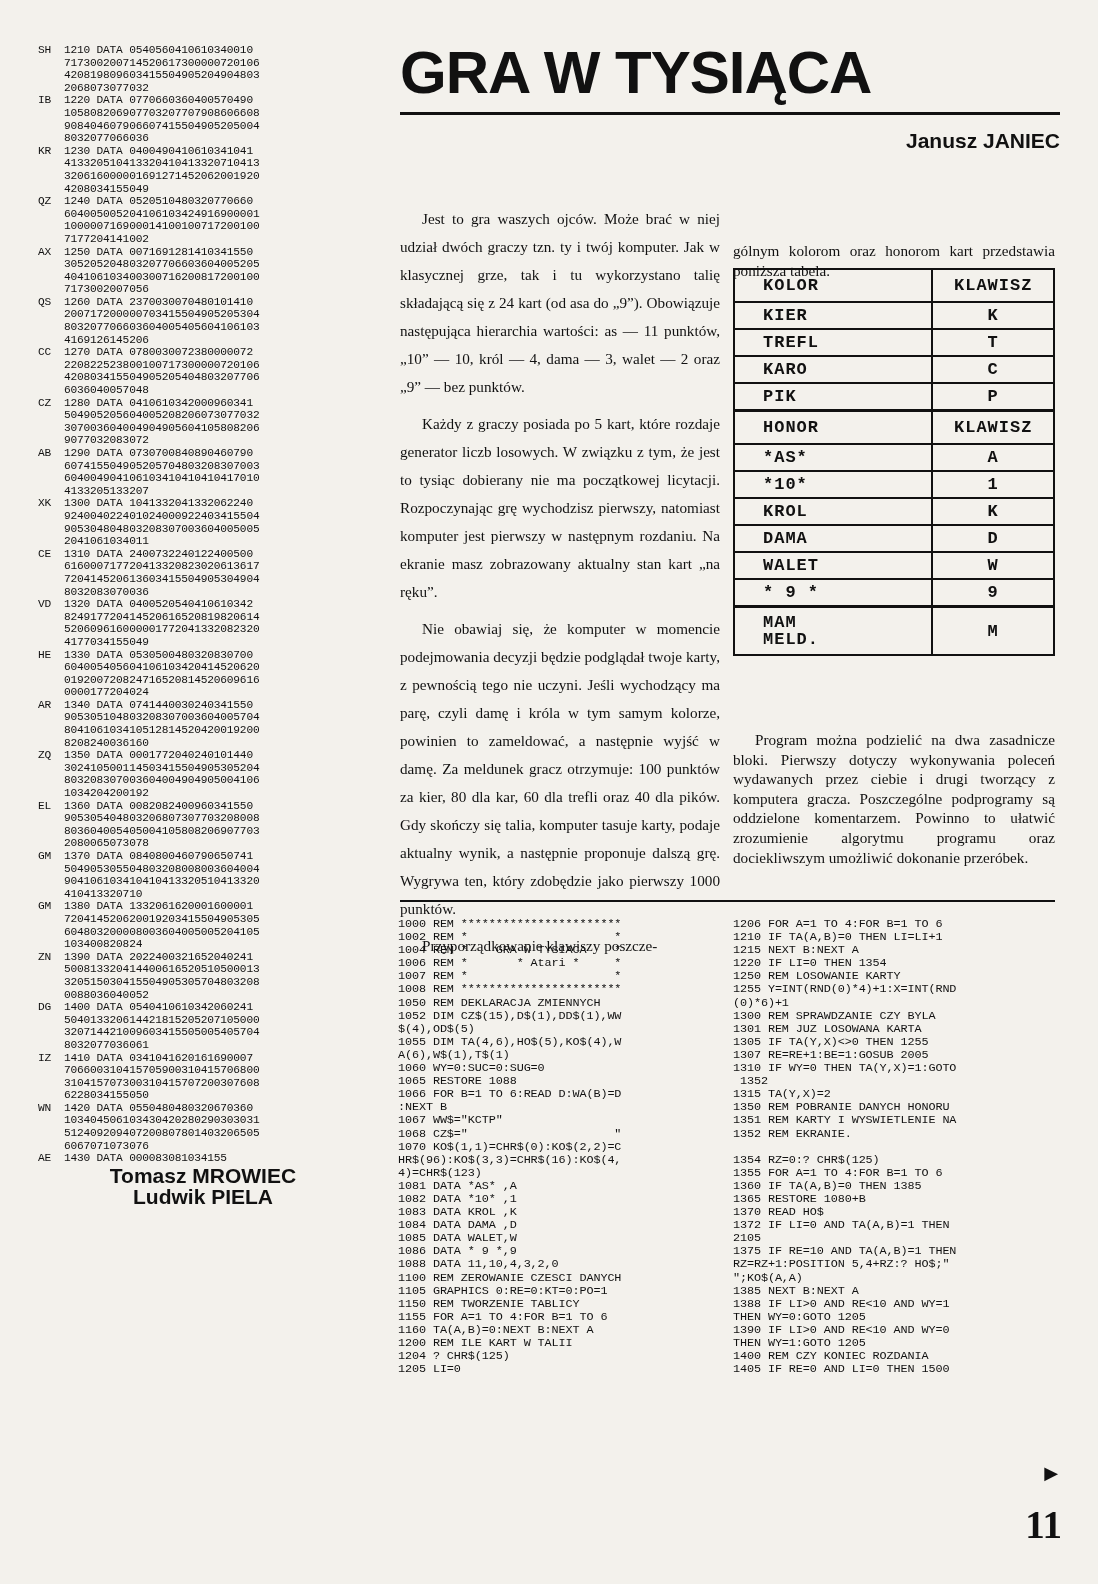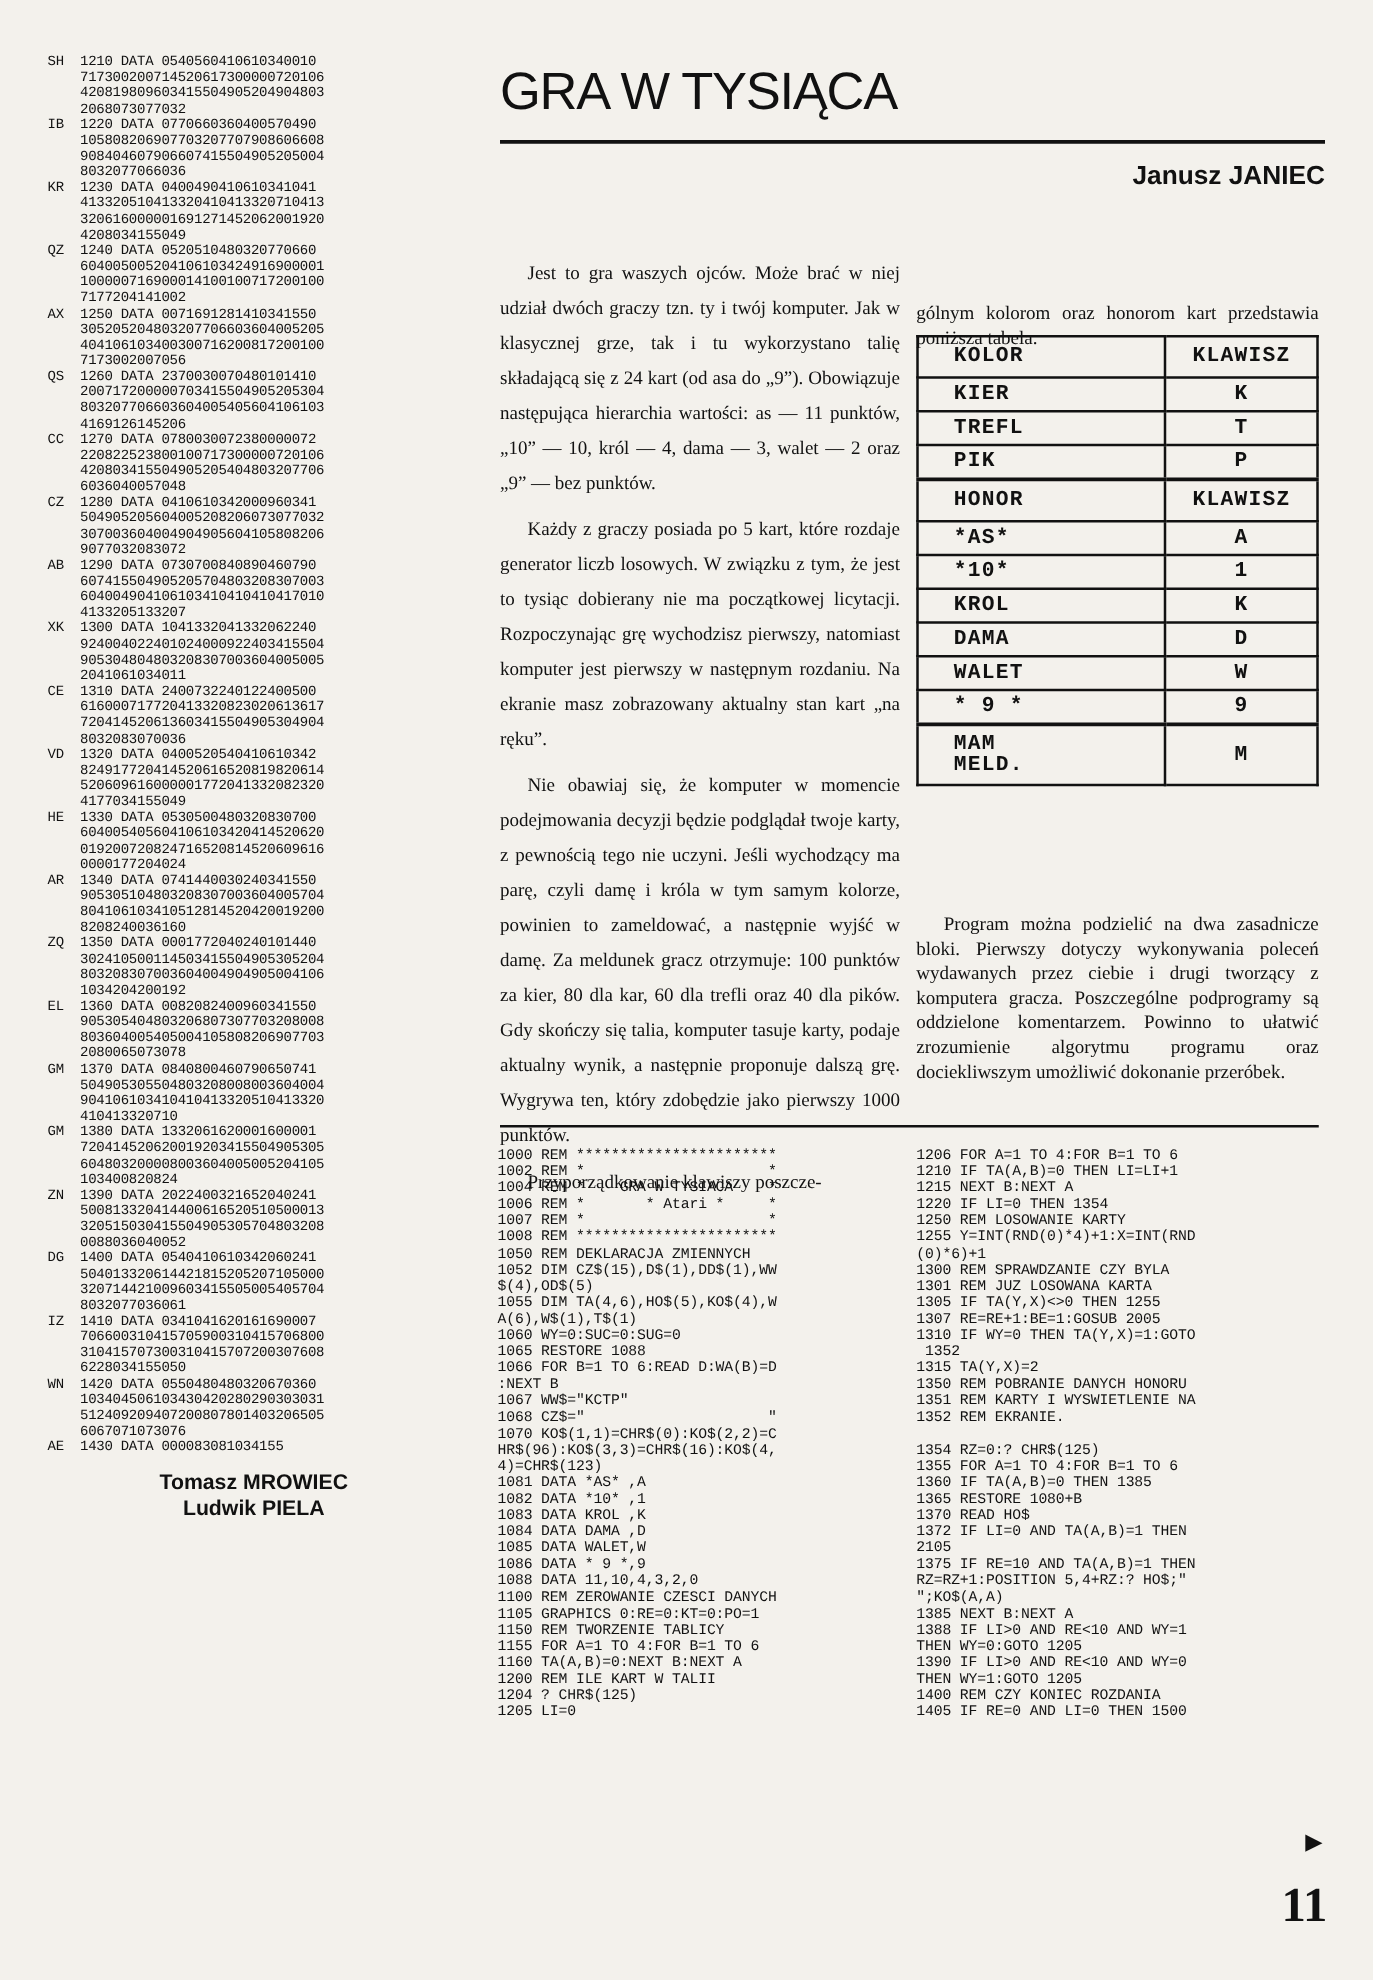--- a/index.html
+++ b/index.html
@@ -23,39 +23,38 @@
     font-family:"Liberation Mono", monospace;
     font-size:11.2px;
     line-height:12.6px;
     letter-spacing:-0.2px;
     white-space:pre;
   }
   .listing-line .chk { display:inline-block; width:26px; }
   .listing-cont { padding-left:26px; }
 
   .byline-left {
-    margin-top:10px;
     text-align:center;
     font-family:"Liberation Sans", sans-serif;
     font-weight:bold;
-    font-size:17px;
+    font-size:21px;
     line-height:21px;
     width:330px;
   }
 
   
   .head-wrap {
     position:absolute;
     left:400px; top:40px;
     width:660px;
   }
   .title {
     font-family:"Liberation Sans", sans-serif;
-    font-weight:normal;
-    font-size:42px;
+    font-weight:bold;
+    font-size:60px;
     line-height:66px;
     letter-spacing:-1px;
     margin:0;
   }
   .title-rule {
     border-top:3px solid #111;
     margin-top:6px;
   }
   .author {
     text-align:right;
@@ -274,20 +273,24 @@
         </tr>
         <tr>
           <td class="c1">KIER</td>
           <td class="c2">K</td>
         </tr>
         <tr>
           <td class="c1">TREFL</td>
           <td class="c2">T</td>
         </tr>
         <tr>
+          <td class="c1">KARO</td>
+          <td class="c2">C</td>
+        </tr>
+        <tr>
           <td class="c1">PIK</td>
           <td class="c2">P</td>
         </tr>
         <tr class="thick kt-tall">
           <td class="c1">HONOR</td>
           <td class="c2">KLAWISZ</td>
         </tr>
         <tr>
           <td class="c1">*AS*</td>
           <td class="c2">A</td>

